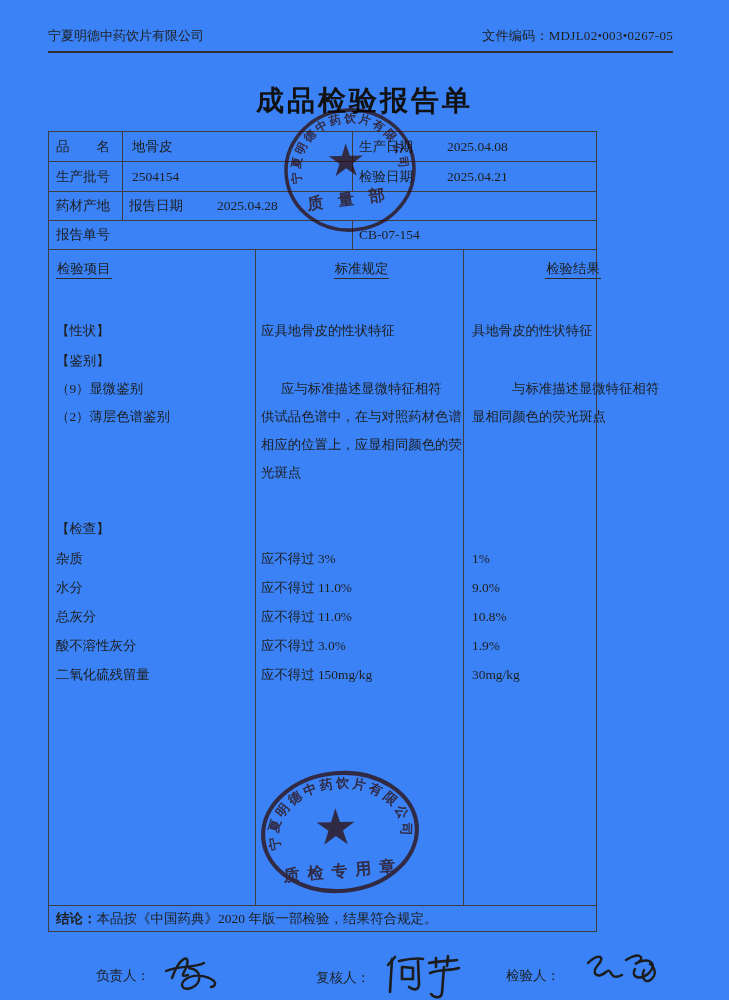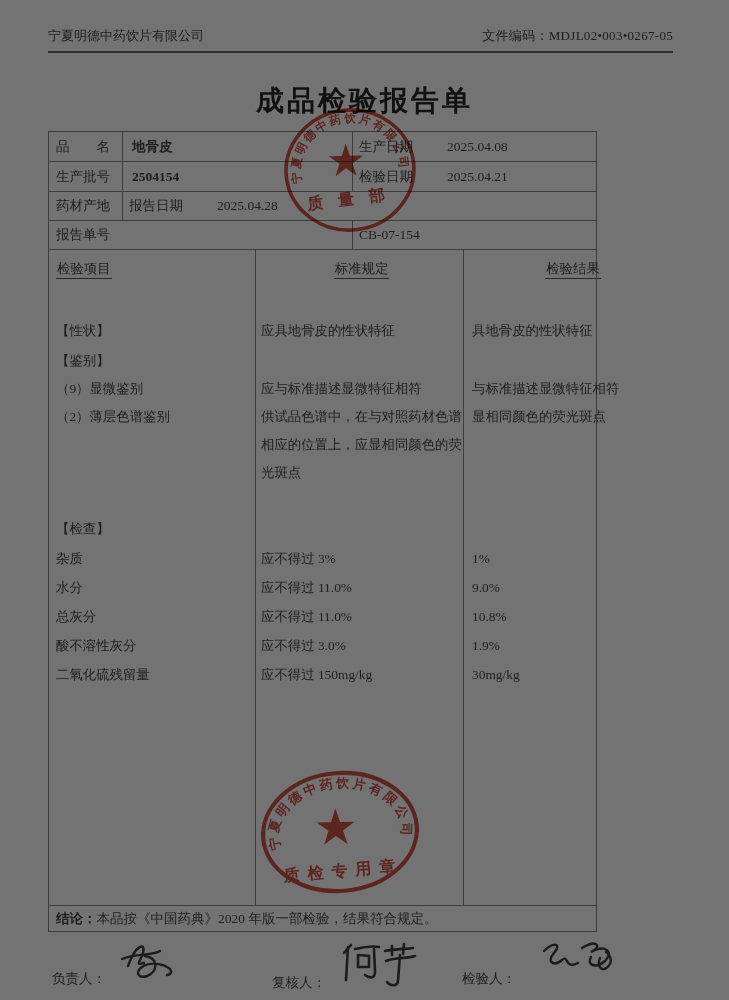--- a/index.html
+++ b/index.html
@@ -1,61 +1,61 @@
 <!DOCTYPE html>
 <html lang="zh"><head>
 <meta charset="utf-8">
 <style>
   * { margin:0; padding:0; box-sizing:border-box; }
   html,body { background:#e9e9e9; }
   body { font-family:"Liberation Serif","DejaVu Serif",serif; color:#1e1e1e; }
-  .page { position:relative; width:729px; height:1000px; background:#737373; margin:0 auto; overflow:hidden; }
+  .page { position:relative; width:729px; height:1000px; background:#3b82f6; margin:0 auto; overflow:hidden; }
 
   
   .hdr { position:absolute; left:48px; top:27px; width:625px; display:flex; justify-content:space-between; align-items:flex-end; padding-bottom:6px; border-bottom:2px solid #2e2e2e; font-size:13px; }
   .hdr .code { letter-spacing:.3px; }
 
   
   .title { position:absolute; left:0; right:0; top:82px; text-align:center; font-family:Liberation Sans, sans-serif; font-weight:bold; font-size:28px; letter-spacing:3px; color:#111; }
 
   
   .tbl { position:absolute; left:48px; top:131px; width:549px; border:1px solid #3d3d3d; background:transparent; z-index:1; }
   .irow { display:grid; grid-template-columns:74px 230px 1fr; height:30px; line-height:29px; border-bottom:1px solid #3d3d3d; font-size:13.5px; }
   .irow.h29 { height:29px; line-height:28px; }
   .irow .a { border-right:1px solid #3d3d3d; padding-left:7px; }
-  .irow .b { border-right:1px solid #3d3d3d; padding-left:9px;font-weight:bold; }
+  .irow .b { border-right:1px solid #3d3d3d; padding-left:9px; }
   .irow .c { display:flex; padding-left:6px; }
   .irow .c .l2 { width:88px; }
   .irow4 { display:grid; grid-template-columns:304px 1fr; height:29px; line-height:28px; border-bottom:1px solid #3d3d3d; font-size:13.5px; }
   .irow4 .a4 { border-right:1px solid #3d3d3d; padding-left:7px; }
   .irow4 .b4 { padding-left:6px; }
 
   
   .insp { position:relative; height:655px; font-size:13.4px; }
   .vline { position:absolute; top:0; bottom:0; width:1px; background:#3d3d3d; }
   .vl1 { left:206px; } .vl2 { left:414px; }
   .grow { display:grid; grid-template-columns:206px 208px 211px; }
   .grow > div { line-height:28px; }
   .grow .c1 { padding-left:7px; }
   .grow .c2 { padding-left:6px; padding-right:1px; }
   .grow .c3 { padding-left:9px; }
   .ghead { height:34px; padding-top:5px; }
   .ghead .c1 { }
   .ghead .c2, .ghead .c3 { text-align:center; }
   .ghead span { border-bottom:1px solid #2a2a2a; padding:0 1px 2px 1px; }
   .sp1 { height:33px; } .sp2 { height:26px; }
-  .r30 { height:30px; } .r28 { height:28px; } .r29 { height:29px; } .r86 { height:86px; }
+  .r30 { height:30px; } .r28 { height:28px;gap:20px; } .r29 { height:29px; } .r86 { height:86px; }
 
   
   .concl { border-top:1px solid #3d3d3d; height:26px; line-height:25px; padding-left:7px; font-size:13.5px; }
   .concl b { font-weight:bold;font-family:Liberation Serif, serif; }
 
   
   .sigs { position:absolute; left:48px; top:936px; width:640px; height:60px; font-size:13.5px; z-index:2; }
-  .sig-g { position:absolute; top:4px; display:flex; align-items:flex-end; }
+  .sig-g { position:absolute; top:16px; display:flex; align-items:center;margin-left:44px; }
   .sg1 { left:4px; } .sg2 { left:224px; } .sg3 { left:414px;gap:12px; }
   .sig-g svg { margin-left:8px; margin-top:-4px; }
 
   
   .stamp { position:absolute; mix-blend-mode:multiply; opacity:.88; z-index:5; pointer-events:none; }
   .stamp-top { left:280px; top:102px; }
   .stamp-bot { left:253px; top:760px; }
 </style>
 </head>
 <body>

